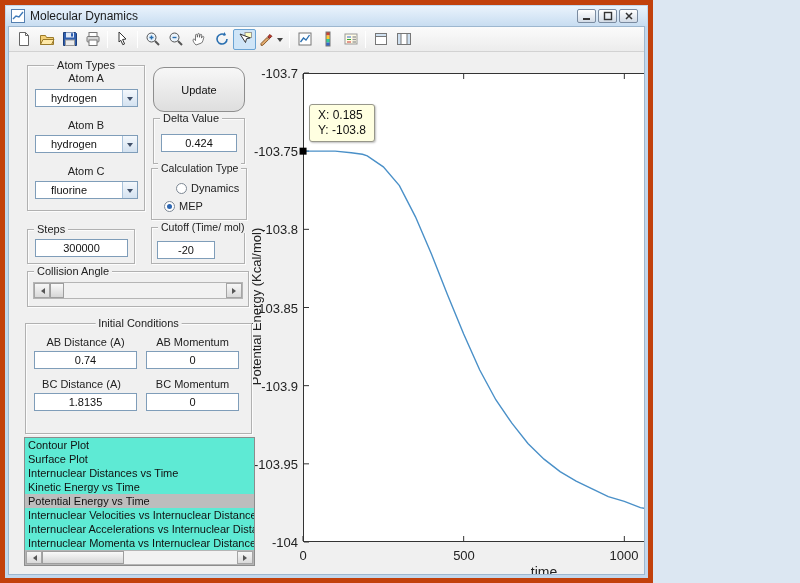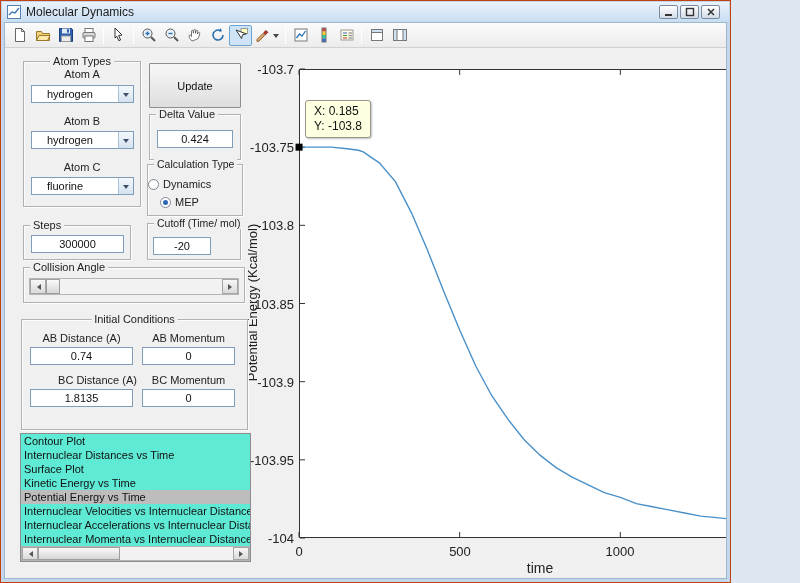--- a/index.html
+++ b/index.html
@@ -1,19 +1,19 @@
 <!DOCTYPE html>
 <html><head>
 <meta charset="utf-8">
 <style>
   html,body { margin:0; padding:0; background:#dce7f2; font-family:"Liberation Sans", sans-serif; }
   * { box-sizing:border-box; }
 
-  .window { position:relative; width:731px; height:583px; background:#c2d7ec;
-            border:1px solid #c2410c; overflow:hidden; }
+  .window { position:relative; width:653px; height:583px; background:#c2d7ec;
+            border:5px solid #c2410c; overflow:hidden; }
 
   
   .titlebar { position:absolute; top:1px; left:1px; right:1px; height:20px;
               background:linear-gradient(#eaf3fc,#c8ddf1); display:flex; align-items:center;
               padding:0 5px; }
   .title-text { font-size:12px; color:#1b1b1b; margin-left:5px; }
   .winbtns { margin-left:auto; display:flex; gap:2px; padding-right:4px; }
   .wbtn { width:19px; height:14px; border:1px solid #7a8ba0; border-radius:2px;
           background:linear-gradient(#ffffff,#d3dce7); display:flex; align-items:center;
           justify-content:center; }
@@ -45,21 +45,21 @@
   .edit { position:absolute; height:18px; border:1px solid #7f9db9; background:#fff;
           font-family:inherit; font-size:11px; text-align:center; padding:0; color:#111; }
 
   .combo { position:absolute; height:18px; border:1px solid #7f9db9; background:#fff;
            display:flex; align-items:center; font-size:11px; color:#111; }
   .combo-text { flex:1; padding-left:15px; white-space:nowrap; overflow:hidden; }
   .combo-btn { width:15px; align-self:stretch; background:linear-gradient(#f4f8fc,#d4e2f0);
                border-left:1px solid #a9c2da; display:flex; align-items:center; justify-content:center; }
   .caret { width:0; height:0; border:3px solid transparent; border-top:4px solid #40506a; margin-top:4px; }
 
-  .btn { position:absolute; border:1px solid #8e8e8e; border-radius:1px;
+  .btn { position:absolute; border:1px solid #8e8e8e; border-radius:11px;
          background:linear-gradient(#f7f7f7,#dedede); font-size:11px; color:#111;
          display:flex; align-items:center; justify-content:center; font-family:inherit; }
 
   .radio-row { position:absolute; display:flex; align-items:center; gap:4px; font-size:11px; color:#222; }
   .radio { width:11px; height:11px; border-radius:50%; border:1px solid #7d8894; background:#fff;
            position:relative; display:inline-block; }
   .radio.checked::after { content:""; position:absolute; inset:2px; border-radius:50%; background:#2e67b1; }
 
   .sbar { position:absolute; background:#f2f2f2; border:1px solid #b5b5b5; display:flex; }
   .s-btn { width:16px; align-self:stretch; background:linear-gradient(#f7f7f7,#dadada);
@@ -270,21 +270,21 @@
 
       <button class="btn above" style="left:144px; top:15px; width:92px; height:45px;">Update</button>
 
       <div class="panel above" style="left:144px; top:66px; width:92px; height:46px;">
         <span class="panel-title left">Delta Value</span>
         <input class="edit" style="left: 7px; top: 15px; width: 76px;" value="0.424">
       </div>
 
       <div class="panel above" style="left:142px; top:116px; width:96px; height:52px;">
         <span class="panel-title left" style="font-size:10.5px;">Calculation Type</span>
-        <label class="radio-row" style="left:0; top:13px;">
+        <label class="radio-row" style="left:24px; top:13px;">
           <span class="radio"></span>
           <span>Dynamics</span>
         </label>
         <label class="radio-row" style="left:12px; top:31px;align-items:center;">
           <span class="radio checked"></span>
           <span>MEP</span>
         </label>
       </div>
 
       <div class="panel above" style="left:18px; top:177px; width:108px; height:35px;">
@@ -311,30 +311,30 @@
             </span>
         </div>
       </div>
 
       <div class="panel above" style="left:16px; top:271px; width:227px; height:111px;">
         <span class="panel-title center">Initial Conditions</span>
         <span class="lbl" style="left:8px; top:12px; width:103px;">AB Distance (A)</span>
         <input class="edit" style="left: 8px; top: 27px; width: 103px;" value="0.74">
         <span class="lbl" style="left:120px; top:12px; width:93px;">AB Momentum</span>
         <input class="edit" style="left: 120px; top: 27px; width: 93px;" value="0">
-        <span class="lbl" style="left:24px; top:54px; width:103px;">BC Distance (A)</span>
+        <span class="lbl" style="left:4px; top:54px; width:103px;">BC Distance (A)</span>
         <input class="edit" style="left: 8px; top: 69px; width: 103px;" value="1.8135">
         <span class="lbl" style="left:120px; top:54px; width:93px;">BC Momentum</span>
         <input class="edit" style="left: 120px; top: 69px; width: 93px;" value="0">
       </div>
 
       <div class="listbox above">
         <div class="list-item">Contour Plot</div>
+        <div class="list-item">Surface Plot</div>
         <div class="list-item">Internuclear Distances vs Time</div>
-        <div class="list-item">Surface Plot</div>
         <div class="list-item">Kinetic Energy vs Time</div>
         <div class="list-item selected">Potential Energy vs Time</div>
         <div class="list-item">Internuclear Velocities vs Internuclear Distance</div>
         <div class="list-item">Internuclear Accelerations vs Internuclear Distance</div>
         <div class="list-item">Internuclear Momenta vs Internuclear Distance</div>
         <div class="sbar hscroll">
           <span class="s-btn">
               <i class="t-left"></i>
             </span>
           <span class="s-track">

